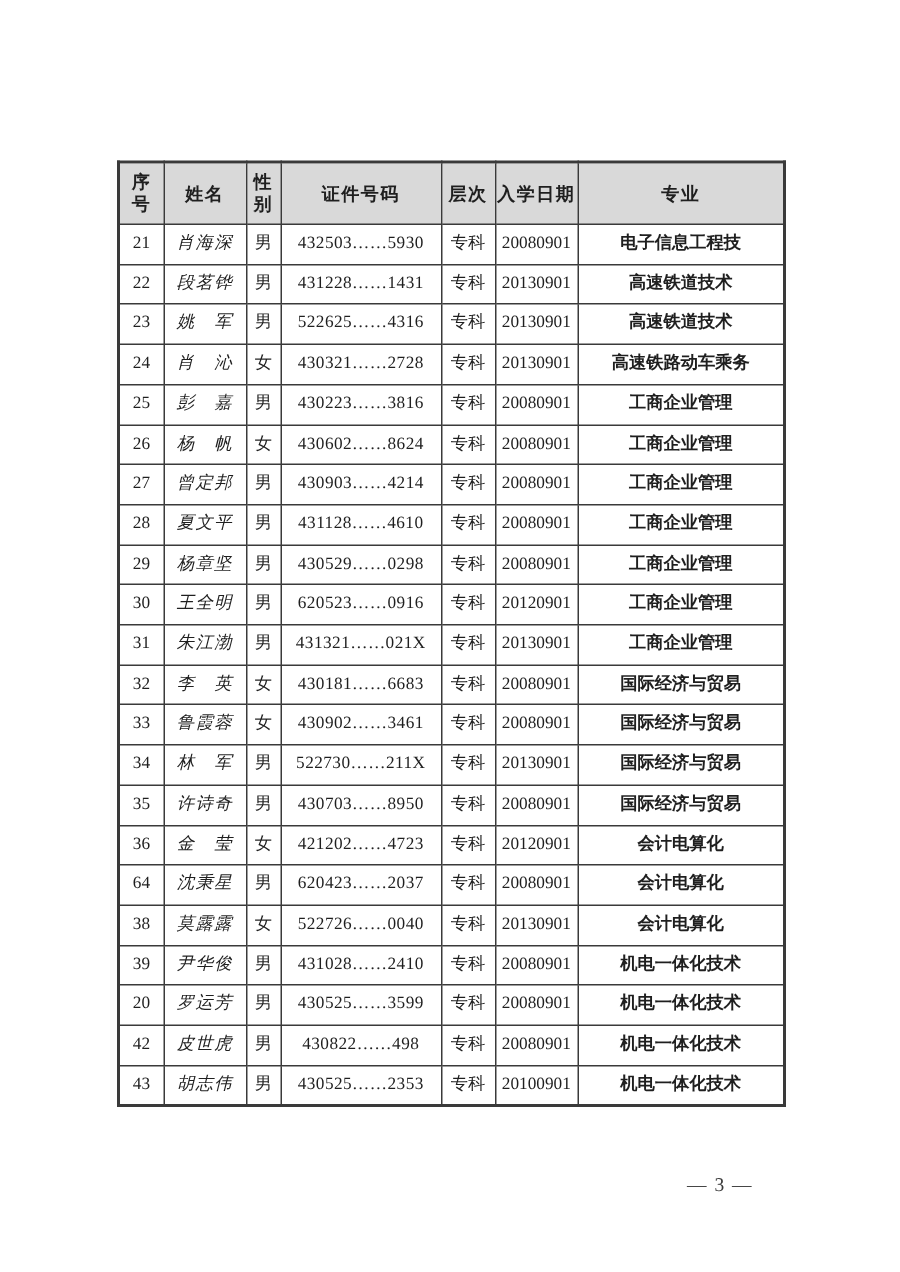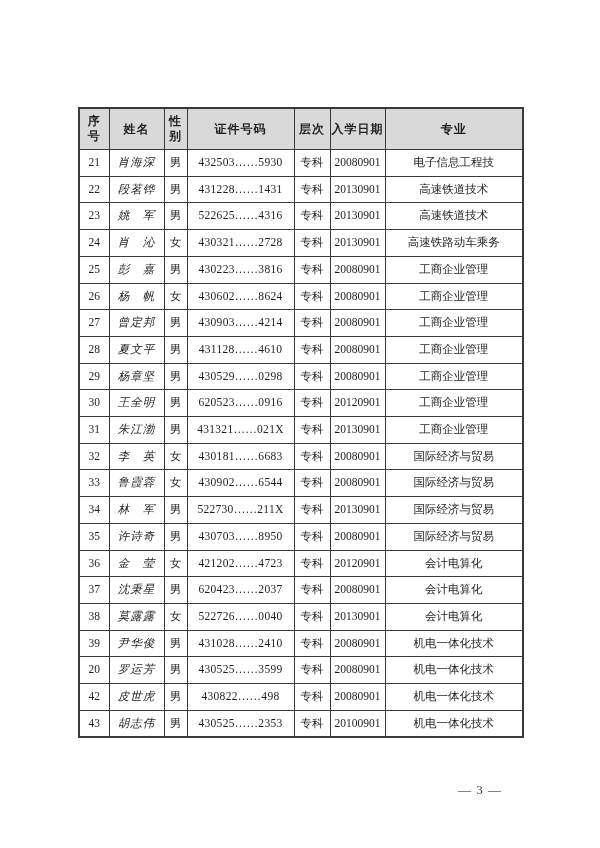--- a/index.html
+++ b/index.html
@@ -46,20 +46,21 @@
     font-size: 11.5px;
     height: 25.7px;
     line-height: 25.7px;
     white-space: nowrap;
   }
   td.c-id { font-size: 12px; letter-spacing: 0.3px; margin-left: 26px; }
   td.c-date { font-size: 12px; }
   td.c-major {
     text-align: left;
     padding-left: 14px;
+    font-weight: bold;
   }
   td.c-name { letter-spacing: 1px; font-style: italic; }
   .footer-page {
     position: absolute;
     top: 782px;
     left: 425px;
     width: 110px;
     text-align: center;
     font-size: 13px;
     color: #3a3a3a;
@@ -211,21 +212,21 @@
     <td class="c-id">430181……6683</td>
     <td class="c-level">专科</td>
     <td class="c-date">20080901</td>
     <td class="c-major">国际经济与贸易</td>
   </tr>
 
   <tr>
     <td class="c-no">33</td>
     <td class="c-name">鲁霞蓉</td>
     <td class="c-gender">女</td>
-    <td class="c-id">430902……6544</td>
+    <td class="c-id">430902……3461</td>
     <td class="c-level">专科</td>
     <td class="c-date">20080901</td>
     <td class="c-major">国际经济与贸易</td>
   </tr>
 
   <tr>
     <td class="c-no">34</td>
     <td class="c-name">林　军</td>
     <td class="c-gender">男</td>
     <td class="c-id">522730……211X</td>
@@ -248,21 +249,21 @@
     <td class="c-no">36</td>
     <td class="c-name">金　莹</td>
     <td class="c-gender">女</td>
     <td class="c-id">421202……4723</td>
     <td class="c-level">专科</td>
     <td class="c-date">20120901</td>
     <td class="c-major">会计电算化</td>
   </tr>
 
   <tr>
-    <td class="c-no">37</td>
+    <td class="c-no">64</td>
     <td class="c-name">沈秉星</td>
     <td class="c-gender">男</td>
     <td class="c-id">620423……2037</td>
     <td class="c-level">专科</td>
     <td class="c-date">20080901</td>
     <td class="c-major">会计电算化</td>
   </tr>
 
   <tr>
     <td class="c-no">38</td>

